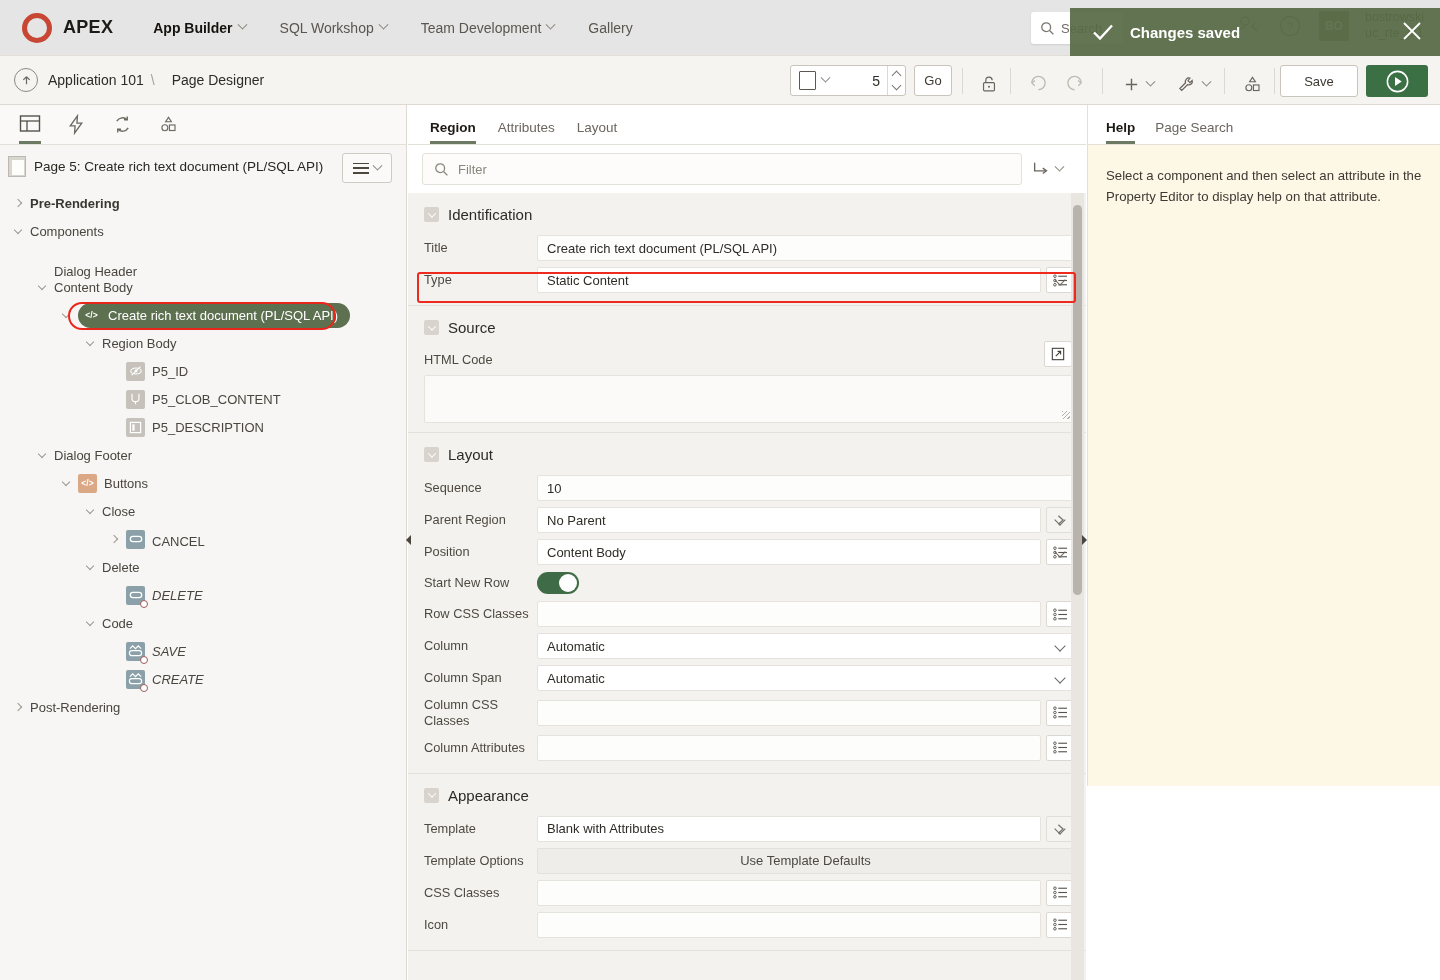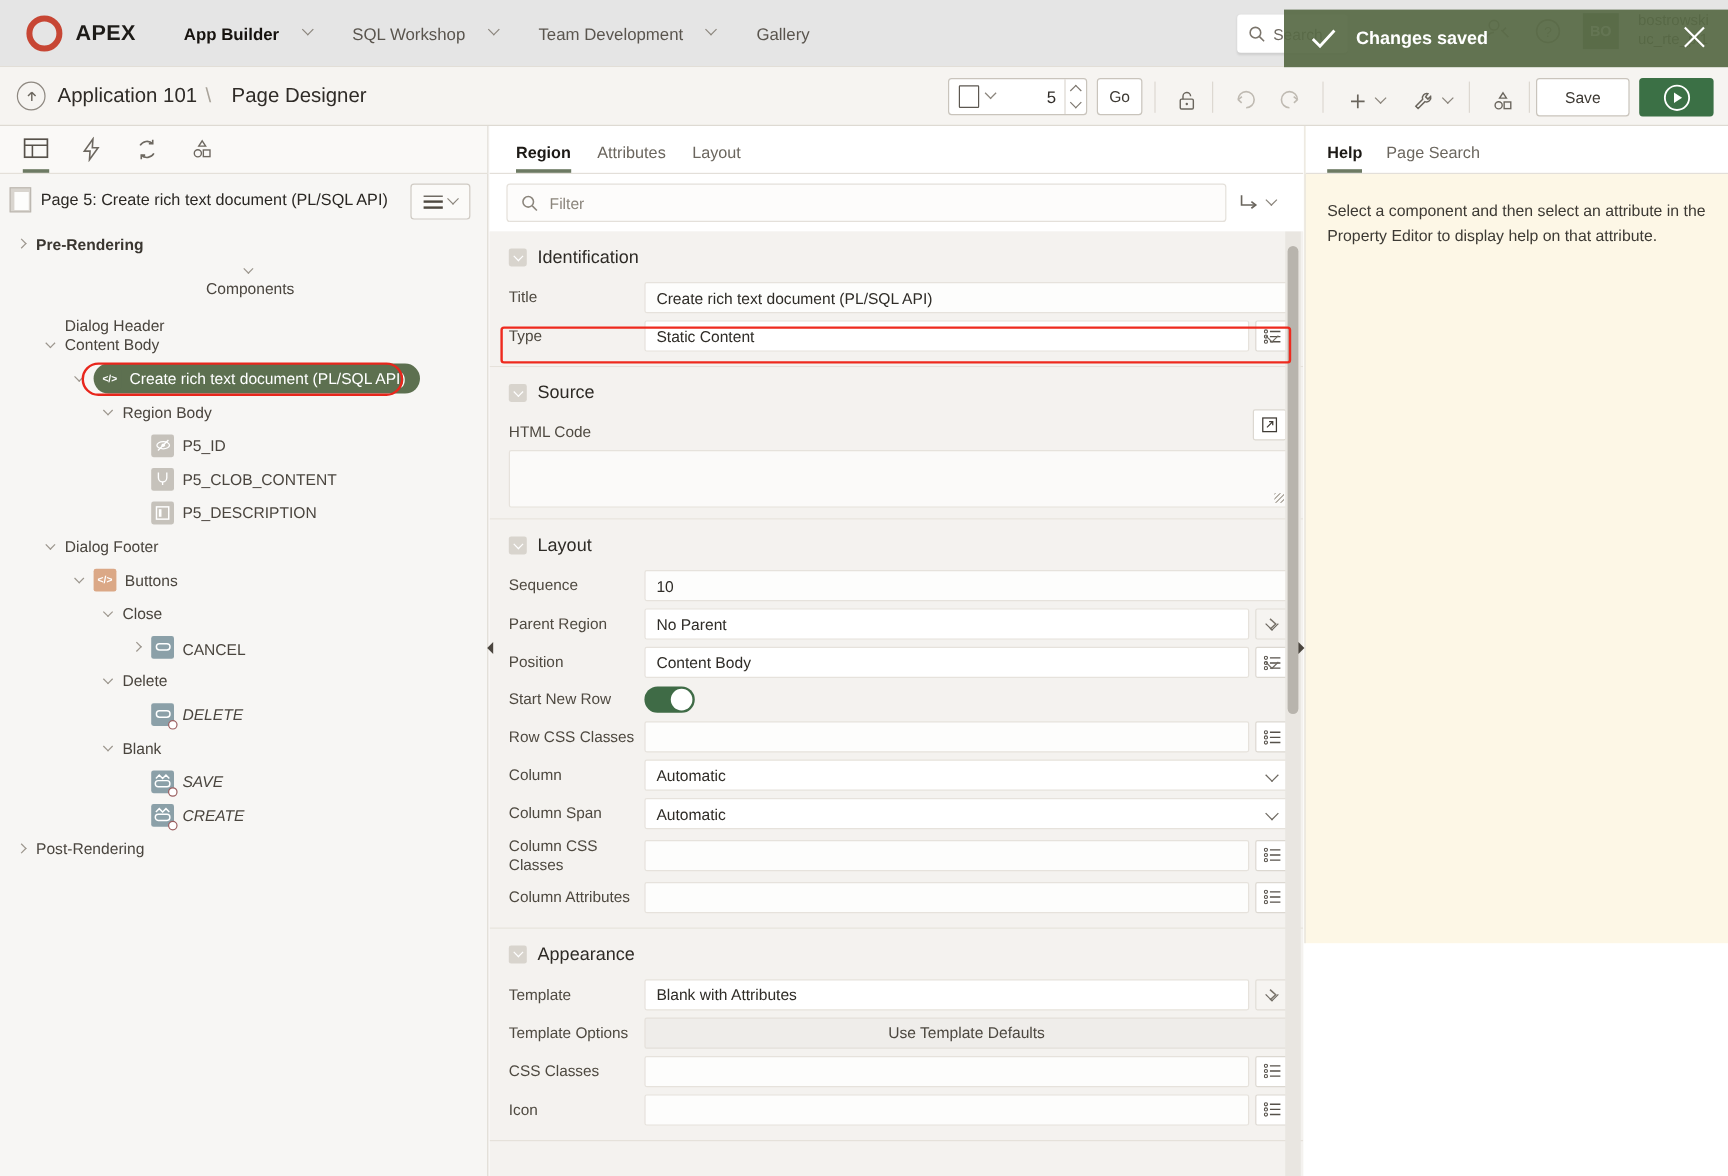--- a/index.html
+++ b/index.html
@@ -22,21 +22,21 @@
   }
   .apex-logo {
     width: 30px; height: 30px; margin-left: 22px;
     border: 5px solid #c74634; border-radius: 50%;
   }
   .apex-word {
     font-size: 18px; font-weight: bold; color: #1d1b18;
     margin-left: 11px; letter-spacing: .3px;
   }
   .navitem {
-    display: flex; align-items: center; gap: 20px;
+    display: flex; align-items: center; gap: 6px;
     font-size: 14px; color: #5a554e; padding: 6px 10px;
     margin-left: 14px; cursor: pointer; white-space: nowrap;
   }
   .navitem.active { color: #16120e; font-weight: bold; }
   .navitem:first-of-type { margin-left: 30px; }
   .caret { display:inline-block; width:9px; height:9px; border-right:1.6px solid #8b857c; border-bottom:1.6px solid #8b857c; transform: rotate(45deg) translate(-2px,-2px); }
   .caret.sm { width:7px; height:7px; border-width:1.4px; }
 
   #search-box {
     position: absolute; left: 990px; top: 12px; width: 92px; height: 32px;
@@ -68,21 +68,21 @@
   
   #subbar {
     position: absolute; left: 0; top: 56px; width: 1440px; height: 49px;
     background: #f6f4f1; border-bottom: 1px solid #dedad3;
     display: flex; align-items: center;
   }
   .up-circle {
     width: 24px; height: 24px; border: 1.4px solid #8e8880; border-radius: 50%;
     margin-left: 14px; display: flex; align-items: center; justify-content: center;
   }
-  .bc { font-size: 17px; color: #2f2b27; margin-left: 10px; }
+  .bc { font-size: 14px; color: #2f2b27; margin-left: 10px; }
   .bc-sep { color: #a9a39a; margin: 0 7px; }
 
   .tb { position: absolute; display: flex; align-items: center; }
   #pagebox {
     left: 790px; top: 9px; height: 31px; width: 116px;
     border: 1px solid #c9c4bc; border-radius: 3px; background: #fff;
     display: flex; align-items: center;
   }
   .pgicon { width: 17px; height: 19px; margin-left: 8px; border: 1.3px solid #5c5750; border-radius: 1px; }
   #pgnum { flex: 1; text-align: right; font-size: 14px; color: #2f2b27; padding-right: 7px; }
@@ -402,21 +402,21 @@
 
   <div id="tree-nodes" style="position:absolute;top:84px;left:0;width:407px;">
       <div class="trow" style="padding-left: 10px;">
         <span class="twist">
           <span class="tw-r"></span>
         </span>
         <span style="display: flex; align-items: center;">
           <span class="tlabel bold">Pre-Rendering</span>
         </span>
       </div>
-      <div class="trow" style="padding-left: 10px; flex-direction: column;">
+      <div class="trow" style="padding-left: 10px;">
         <span class="twist">
           <span class="tw-d"></span>
         </span>
         <span style="display: flex; align-items: center;">
           <span class="tlabel">Components</span>
         </span>
       </div>
       <div class="trow" style="padding-left: 34px;">
         <span class="twist"></span>
         <span style="display: flex; align-items: center; margin-top: 24px;">
@@ -542,21 +542,21 @@
             <span style="position: absolute; right: -3px; bottom: -3px; width: 8px; height: 8px; border-radius: 50%; border: 1.4px solid rgb(155, 95, 96); background: rgb(255, 255, 255);"></span>
           </span>
           <span class="tlabel mono-it">DELETE</span>
         </span>
       </div>
       <div class="trow" style="padding-left: 82px;">
         <span class="twist">
           <span class="tw-d"></span>
         </span>
         <span style="display: flex; align-items: center;">
-          <span class="tlabel">Blank</span>
+          <span class="tlabel">Code</span>
         </span>
       </div>
       <div class="trow" style="padding-left: 106px;">
         <span class="twist"></span>
         <span style="display: flex; align-items: center;">
           <span class="ticon-sq" style="background: rgb(139, 160, 168); position: relative;">
             <svg width="15" height="14" viewBox="0 0 16 15">
               <path d="M2 5l3-3 3 3 3-3 3 3" fill="none" stroke="#fff" stroke-width="1.3"></path>
               <rect x="1.5" y="7" width="13" height="5.5" rx="2.5" fill="none" stroke="#fff" stroke-width="1.3"></rect>
             </svg>

